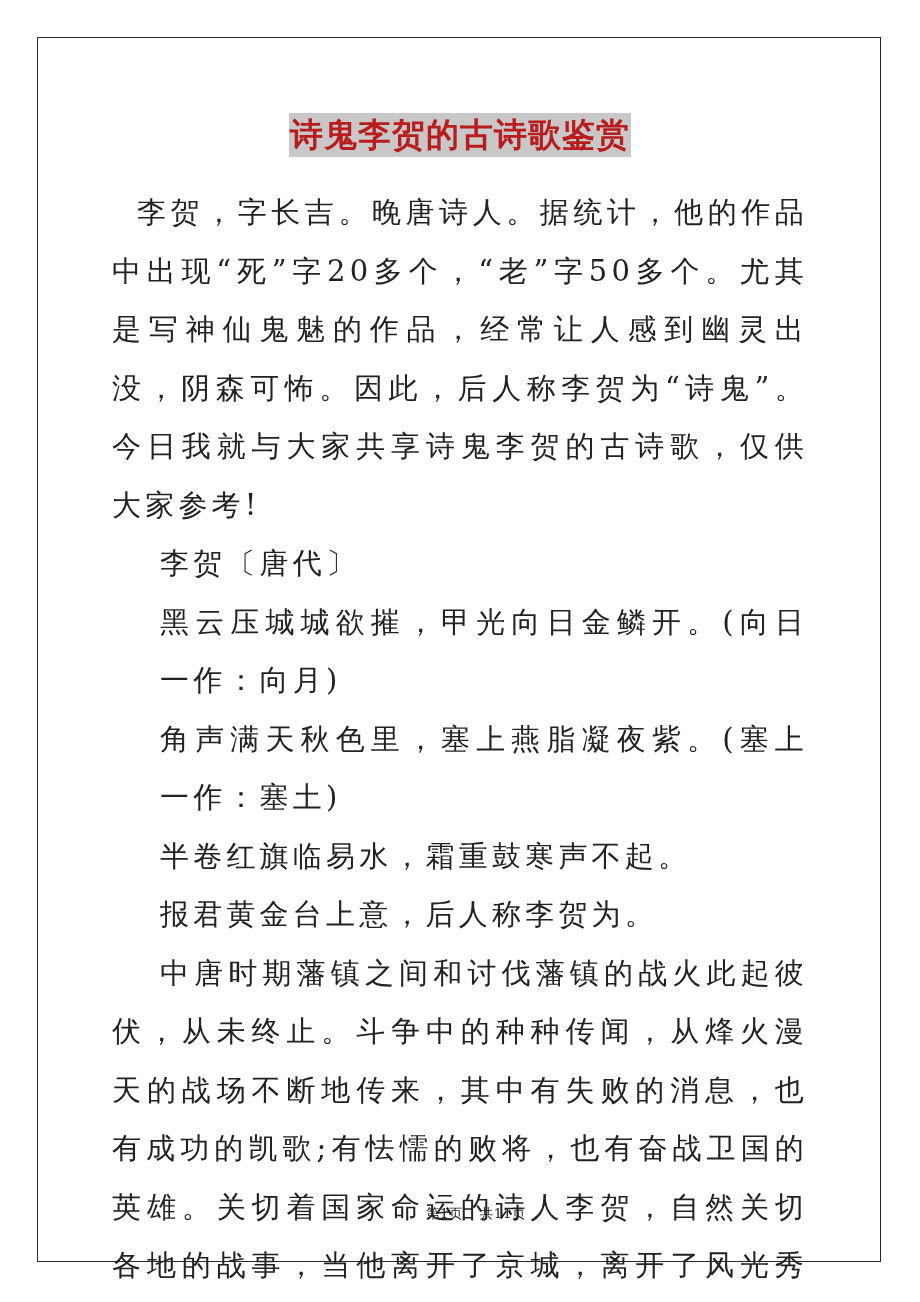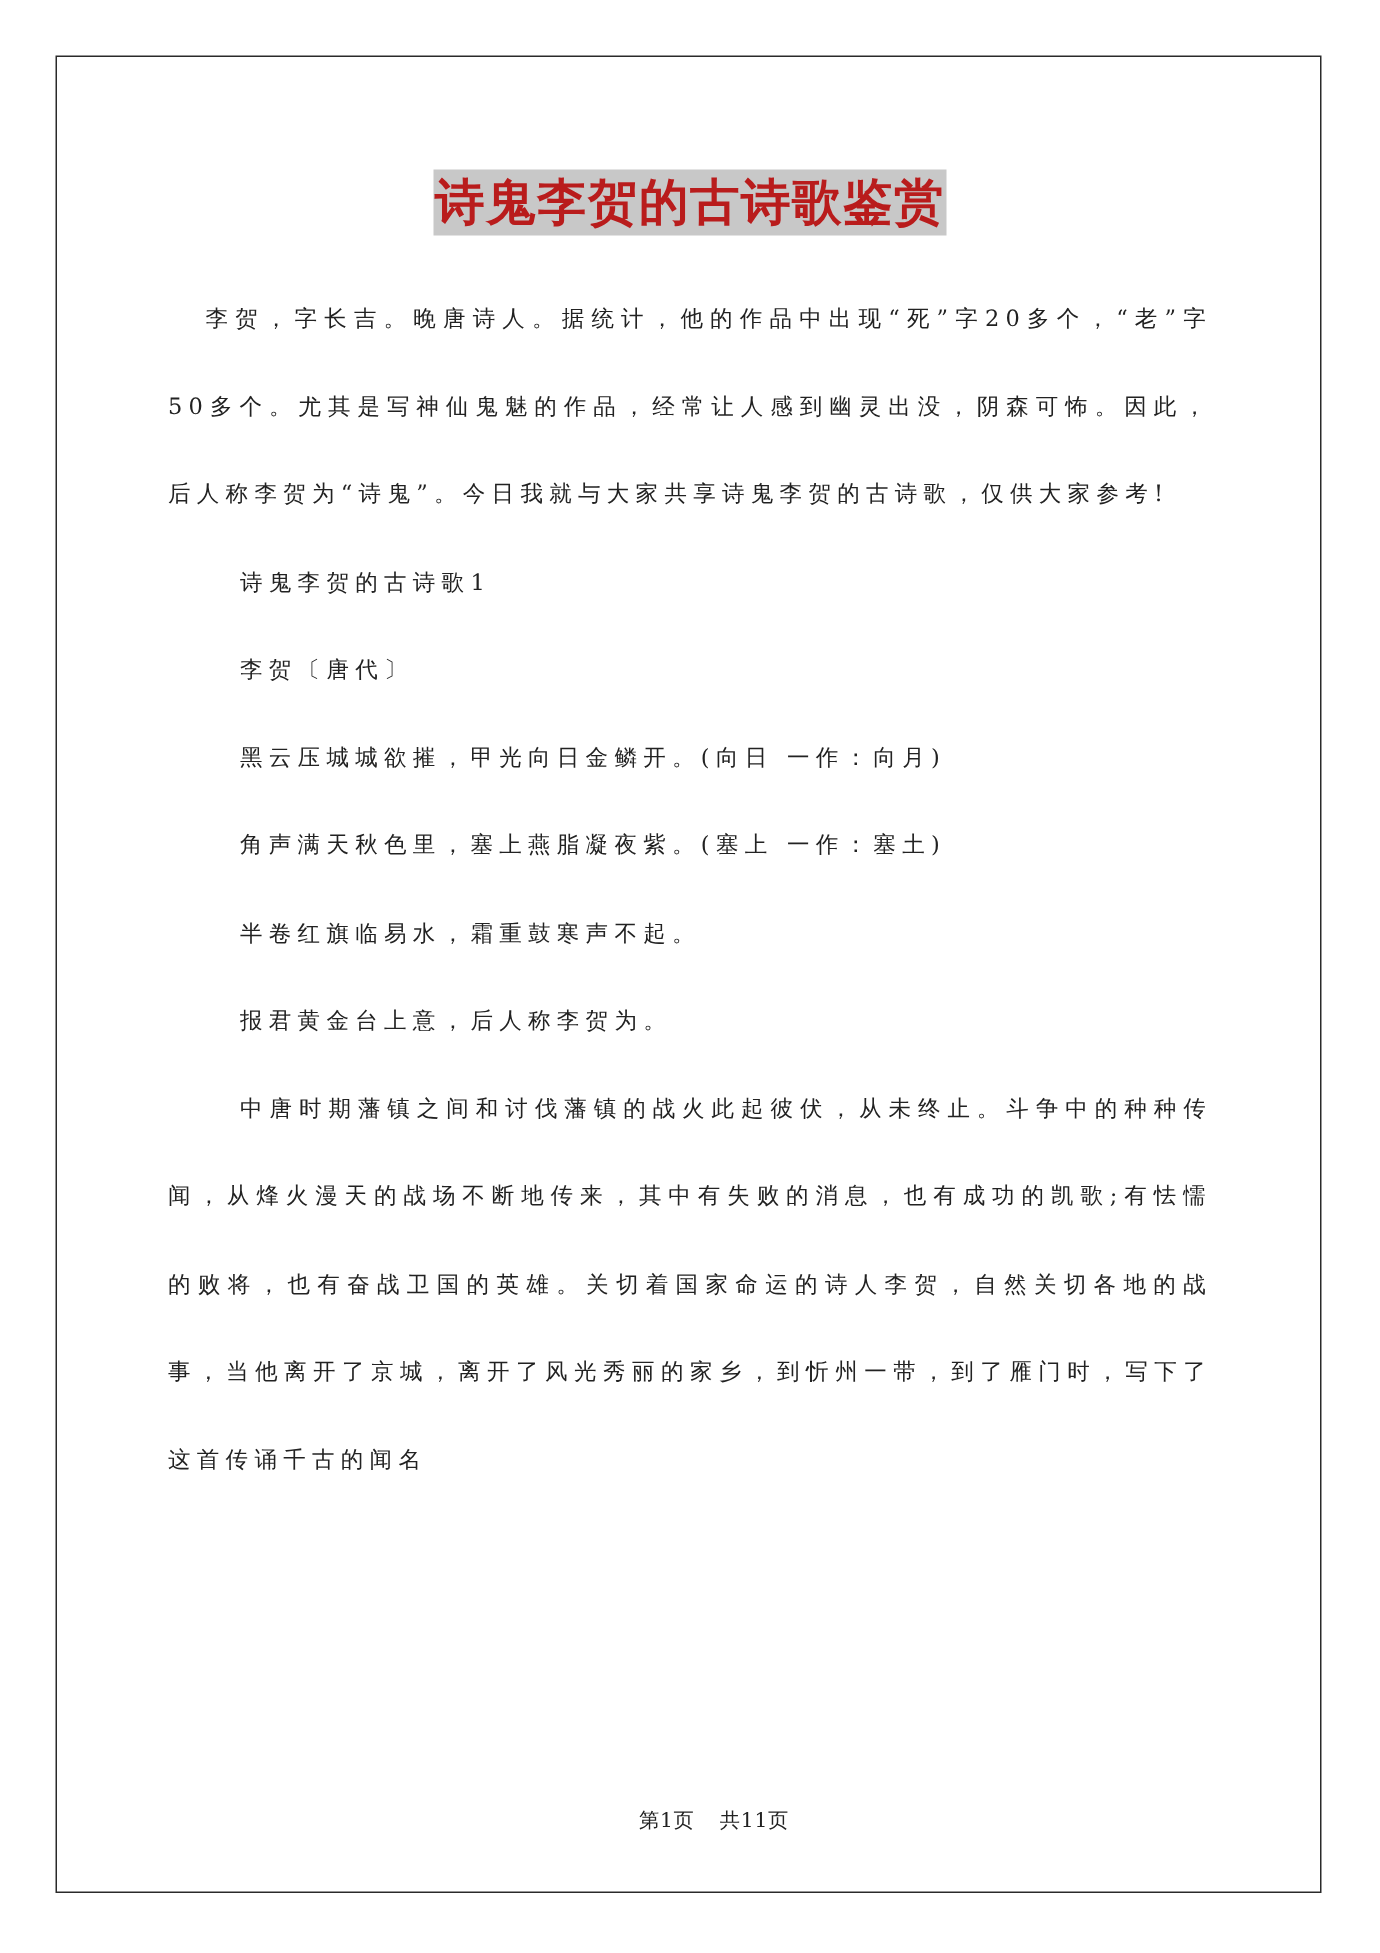--- a/index.html
+++ b/index.html
@@ -42,21 +42,21 @@
       white-space: nowrap;
     }
     .body-text {
       position: absolute;
       left: 112px;
       top: 183px;
       width: 696px;
     }
     .para {
       margin: 0;
-      font-size: 15px;
+      font-size: 29px;
       line-height: 58.5px;
       letter-spacing: 4.2px;
       text-align: justify;
       text-align-last: left;
       color: #222;
     }
     .para.indent-first {
       text-indent: 25px;
     }
     .para.indent {
@@ -80,21 +80,20 @@
   </style>
 </head>
 <body>
 
 <div class="page-frame"></div>
 
 <div class="doc-title">诗鬼李贺的古诗歌鉴赏</div>
 
 <div class="body-text">
   <p class="para indent-first">李贺，字长吉。晚唐诗人。据统计，他的作品中出现“死”字20多个，“老”字50多个。尤其是写神仙鬼魅的作品，经常让人感到幽灵出没，阴森可怖。因此，后人称李贺为“诗鬼”。今日我就与大家共享诗鬼李贺的古诗歌，仅供大家参考!</p>
-  <p class="para indent">诗鬼李贺的古诗歌1</p>
   <p class="para indent">李贺〔唐代〕</p>
   <p class="para indent">黑云压城城欲摧，甲光向日金鳞开。(向日 一作：向月)</p>
   <p class="para indent">角声满天秋色里，塞上燕脂凝夜紫。(塞上 一作：塞土)</p>
   <p class="para indent">半卷红旗临易水，霜重鼓寒声不起。</p>
   <p class="para indent">报君黄金台上意，后人称李贺为。</p>
   <p class="para indent-para">中唐时期藩镇之间和讨伐藩镇的战火此起彼伏，从未终止。斗争中的种种传闻，从烽火漫天的战场不断地传来，其中有失败的消息，也有成功的凯歌;有怯懦的败将，也有奋战卫国的英雄。关切着国家命运的诗人李贺，自然关切各地的战事，当他离开了京城，离开了风光秀丽的家乡，到忻州一带，到了雁门时，写下了这首传诵千古的闻名</p>
 </div>
 
 <div class="footer">
   <span>第1页</span>

